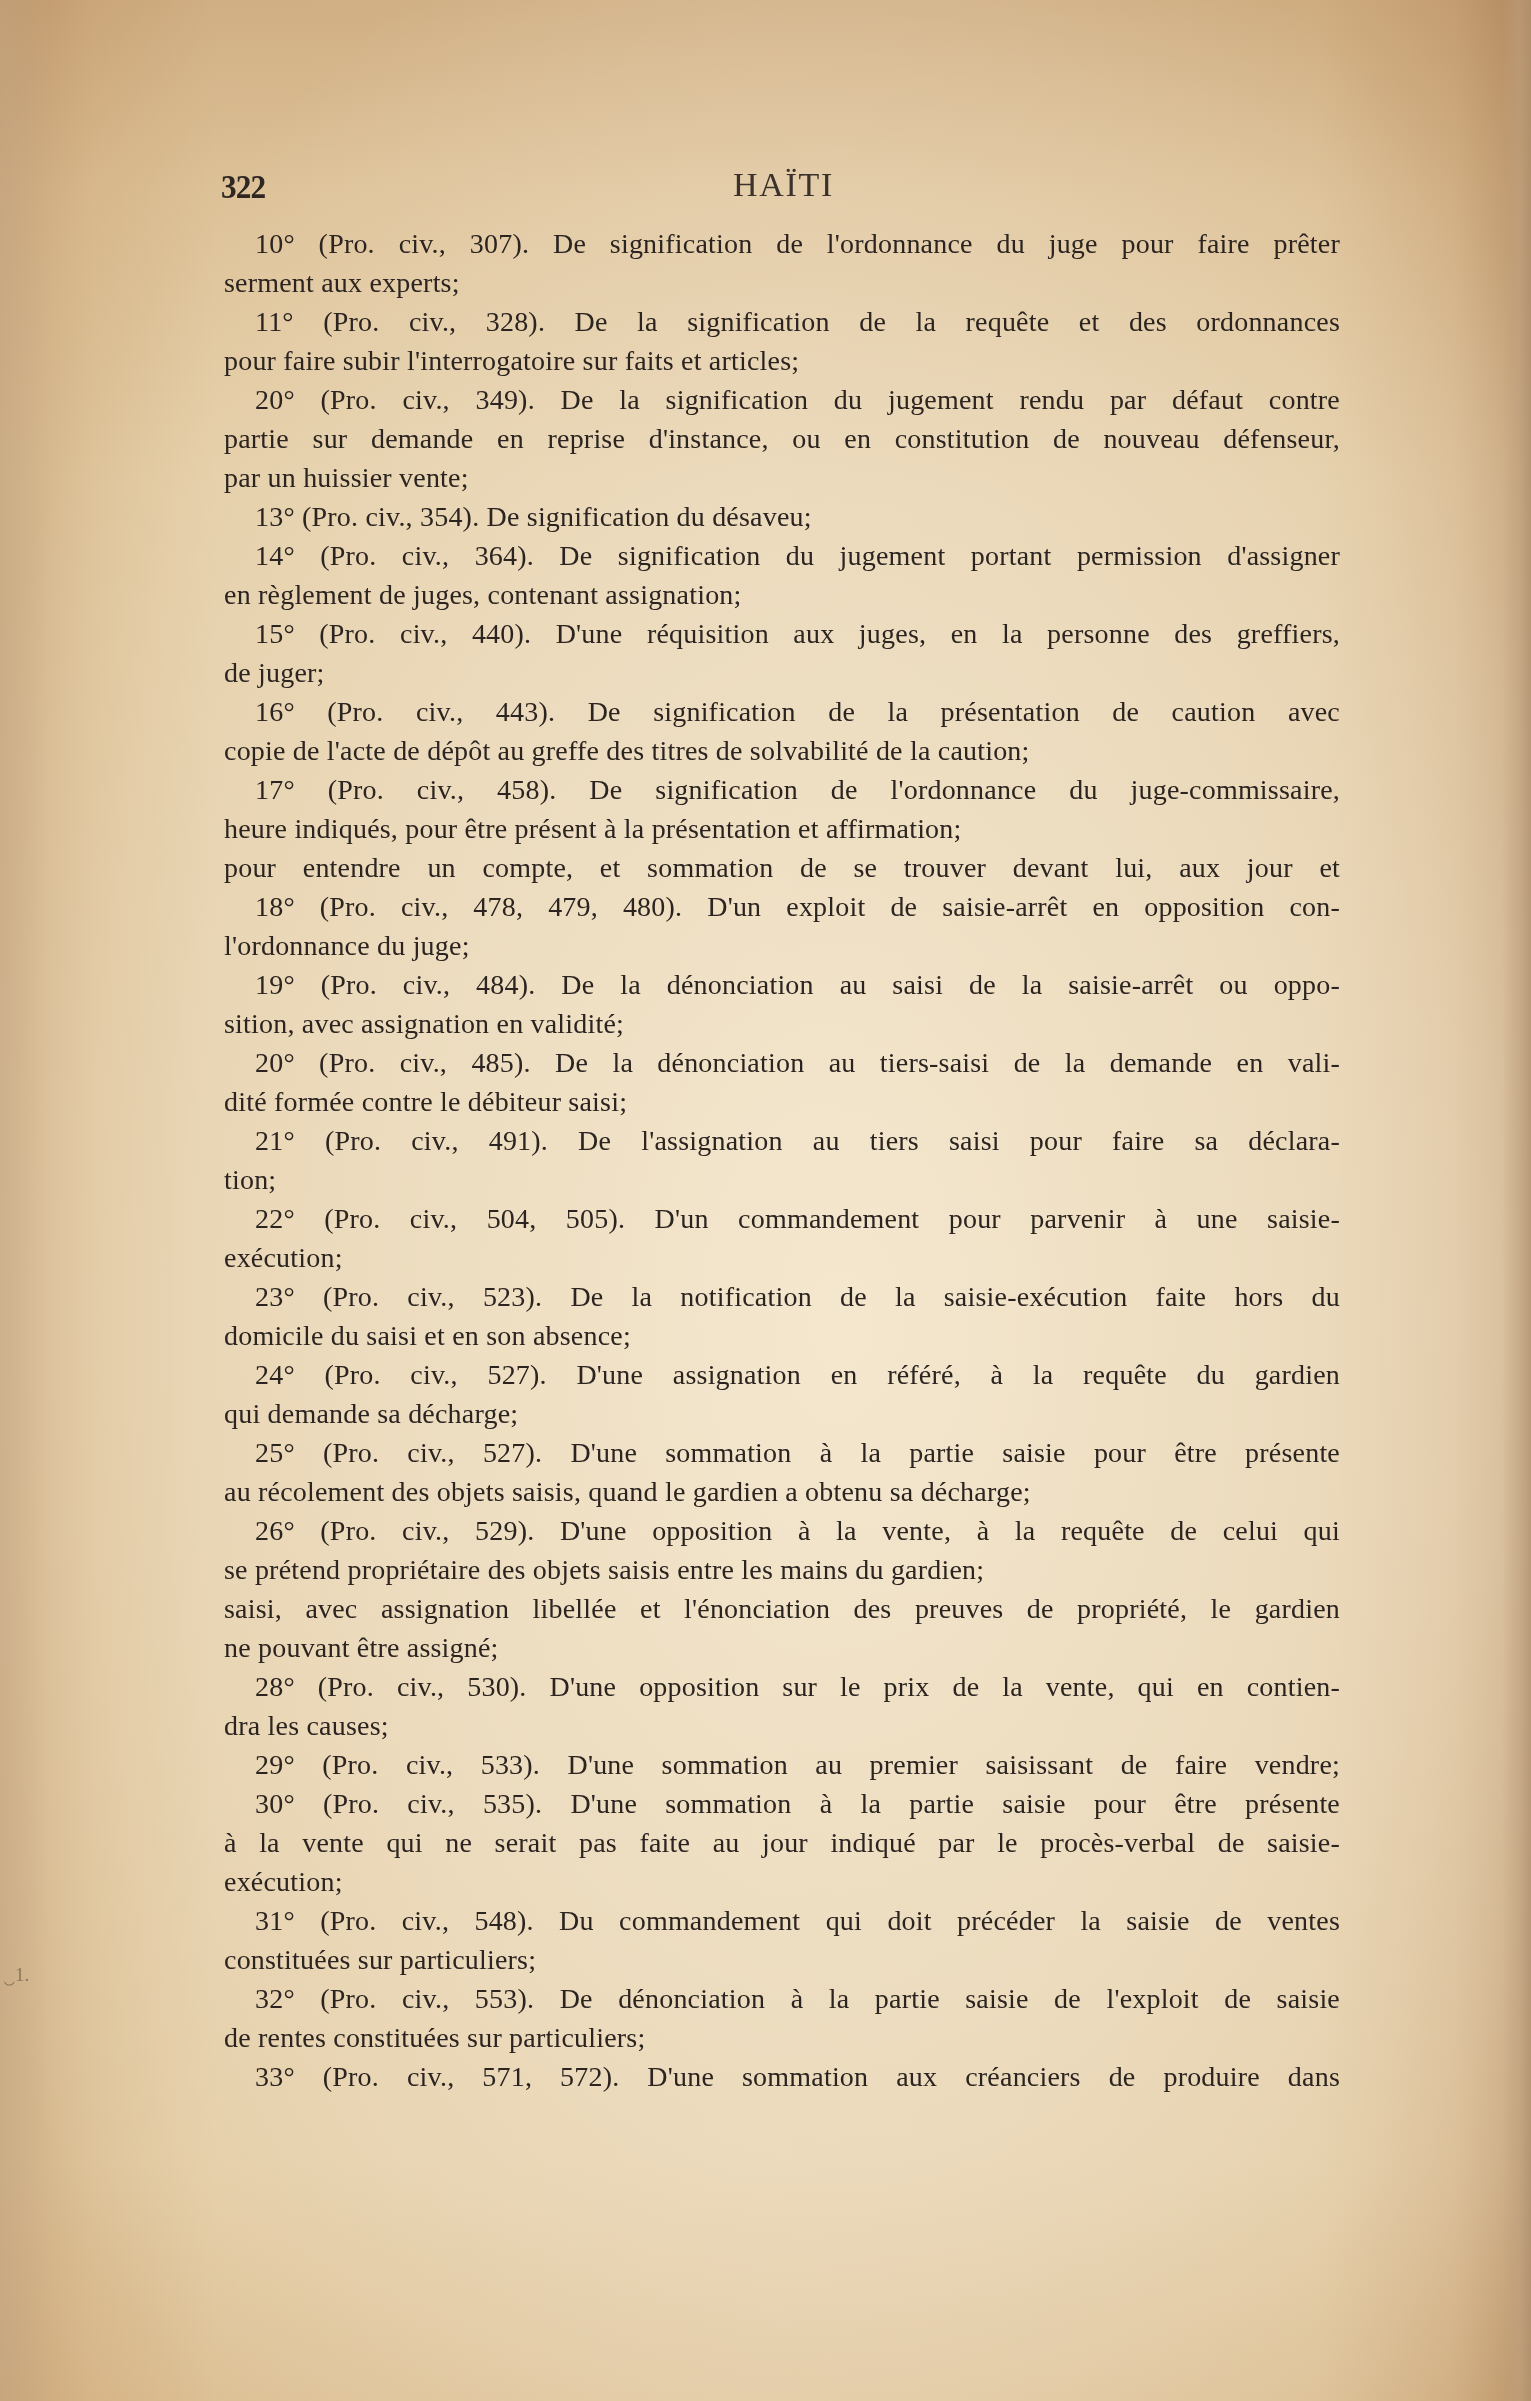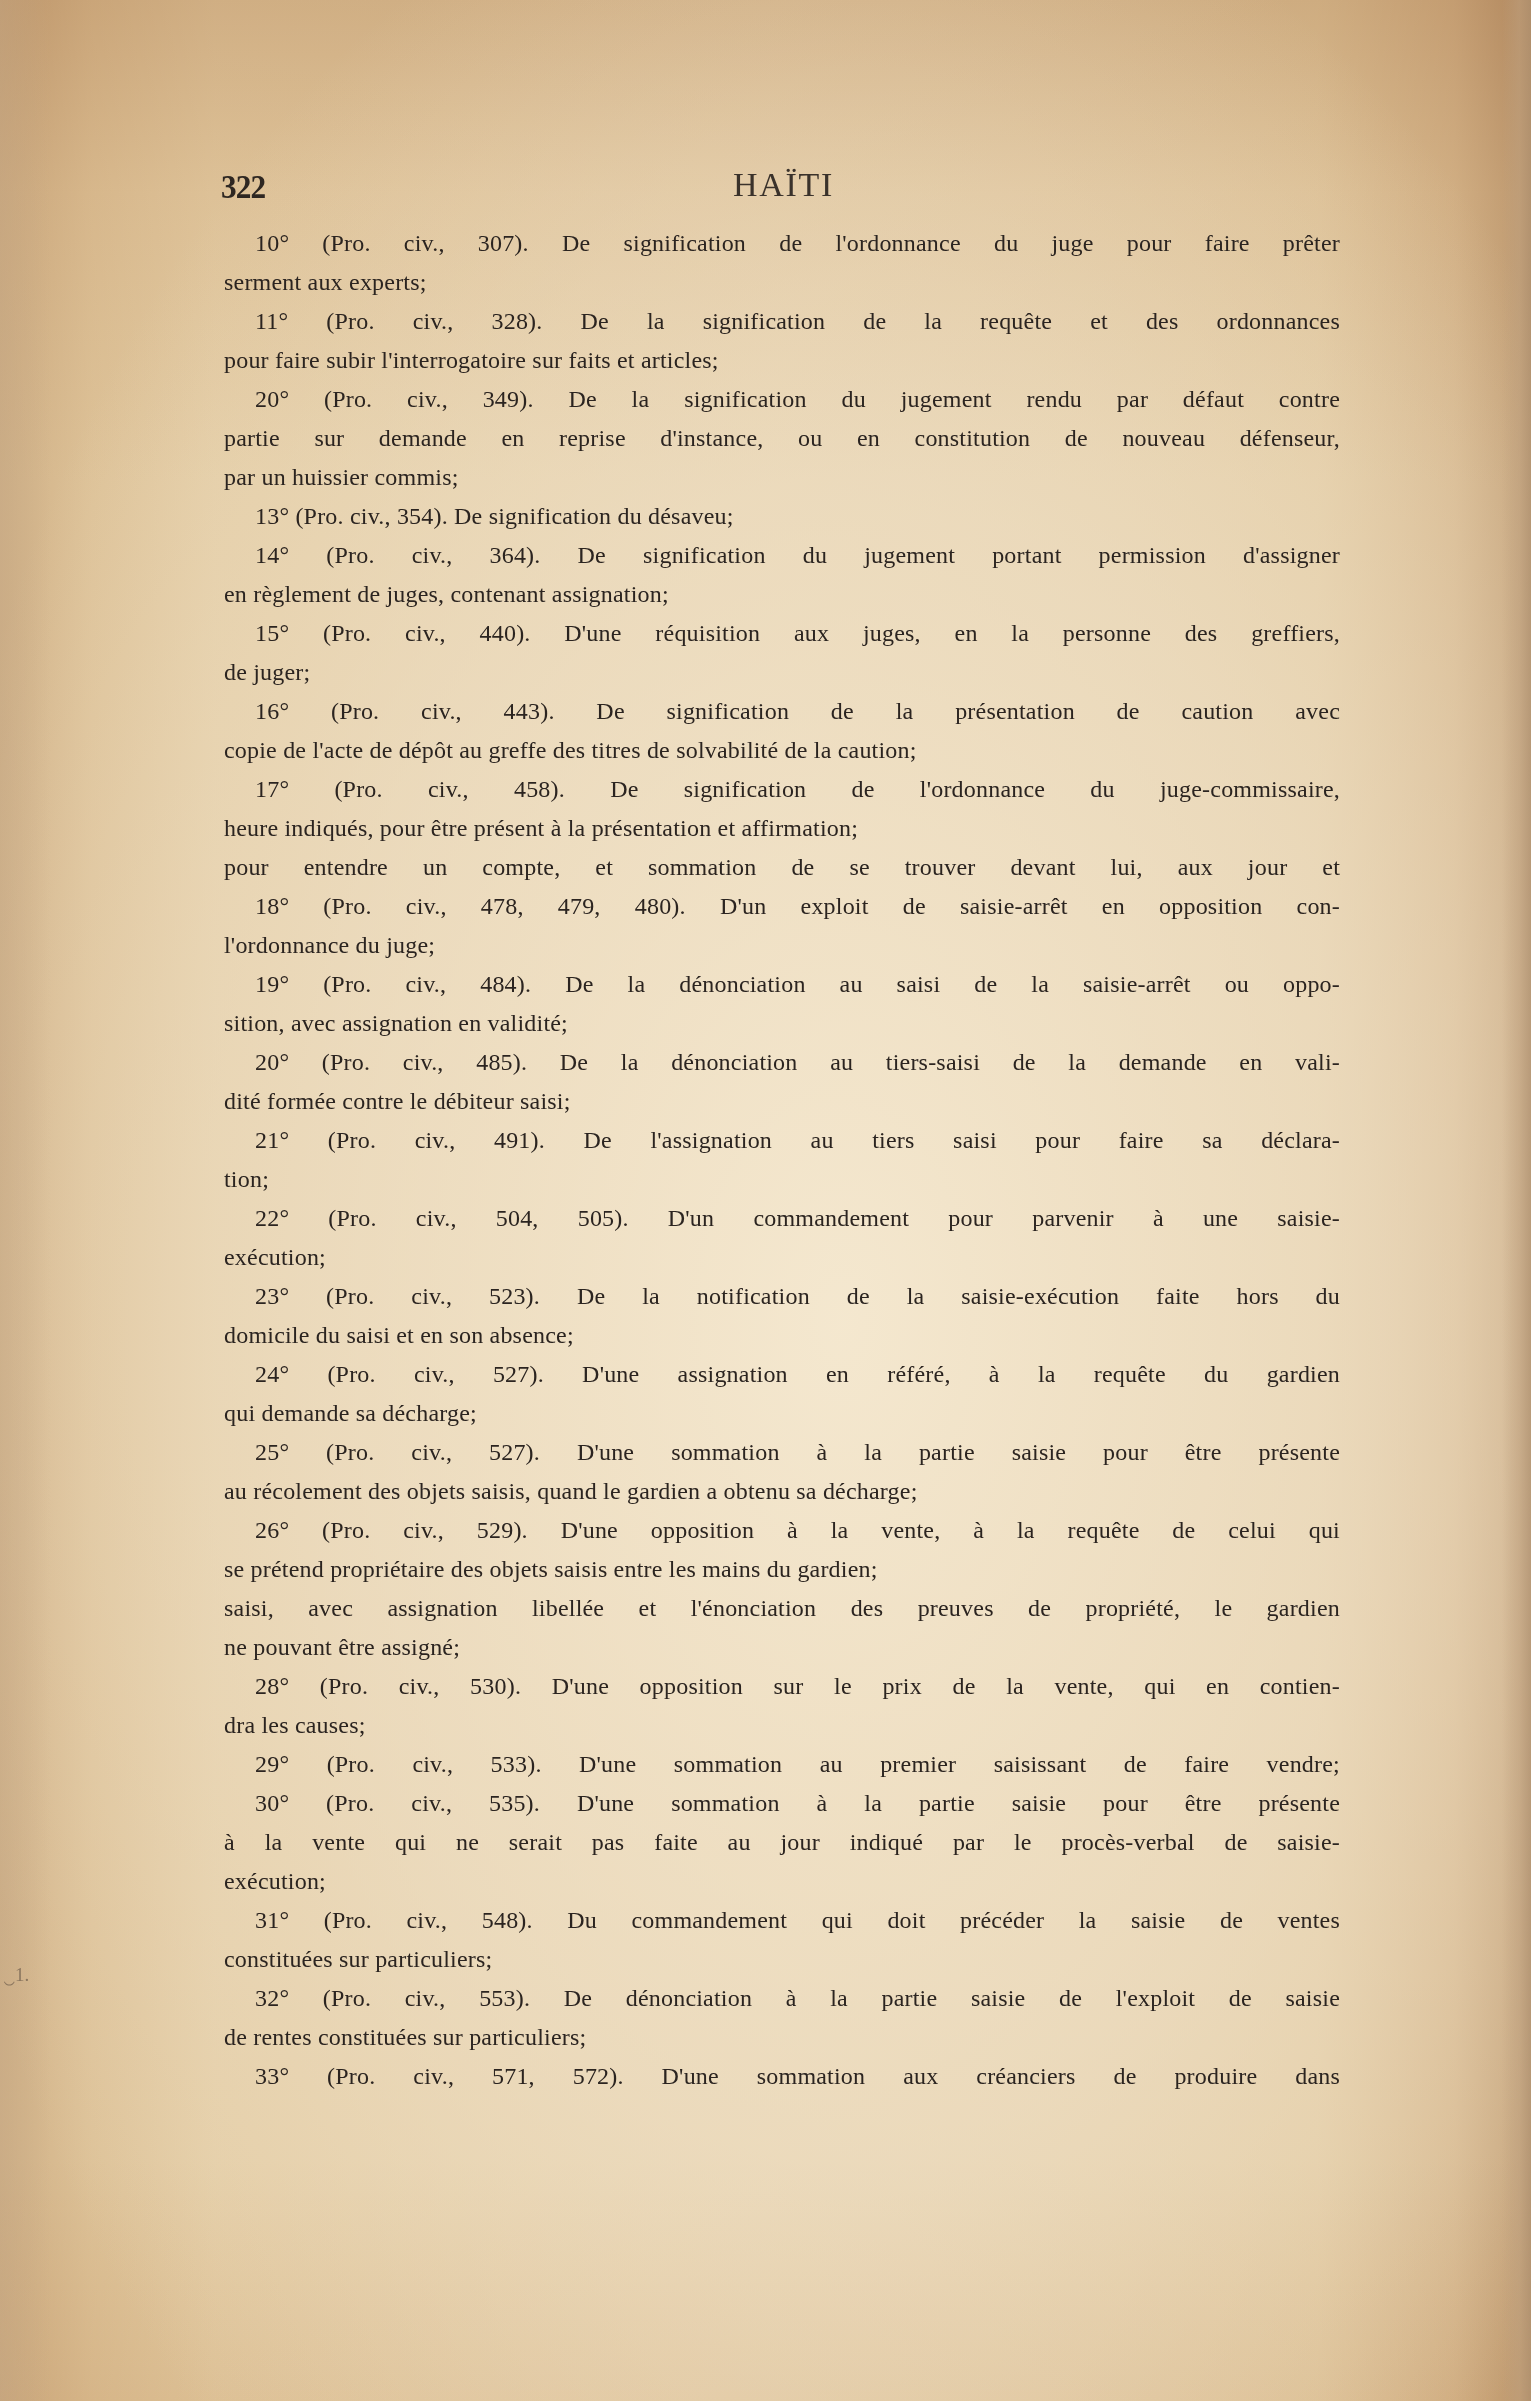--- a/index.html
+++ b/index.html
@@ -63,21 +63,21 @@
   .body-text {
     position: absolute;
     left: 224px;
     top: 224px;
     width: 1116px;
   }
   .line {
     display: block;
     height: 39px;
     line-height: 39px;
-    font-size: 24px;
+    font-size: 28px;
     white-space: nowrap;
     text-align: justify;
     text-align-last: justify;
     letter-spacing: 0.2px;
     color: #2b2420;
   }
   .line.first {
     padding-left: 31px;
   }
   .line.last {
@@ -112,21 +112,21 @@
       <span class="line first">10° (Pro. civ., 307). De signification de l'ordonnance du juge pour faire prêter</span>
       <span class="line last">serment aux experts;</span>
     </div>
     <div>
       <span class="line first">11° (Pro. civ., 328). De la signification de la requête et des ordonnances</span>
       <span class="line last">pour faire subir l'interrogatoire sur faits et articles;</span>
     </div>
     <div>
       <span class="line first">20° (Pro. civ., 349). De la signification du jugement rendu par défaut contre</span>
       <span class="line">partie sur demande en reprise d'instance, ou en constitution de nouveau défenseur,</span>
-      <span class="line last">par un huissier commis;</span>
+      <span class="line last">par un huissier vente;</span>
     </div>
     <div>
       <span class="line first last">13° (Pro. civ., 354). De signification du désaveu;</span>
     </div>
     <div>
       <span class="line first">14° (Pro. civ., 364). De signification du jugement portant permission d'assigner</span>
       <span class="line last">en règlement de juges, contenant assignation;</span>
     </div>
     <div>
       <span class="line first">15° (Pro. civ., 440). D'une réquisition aux juges, en la personne des greffiers,</span>

